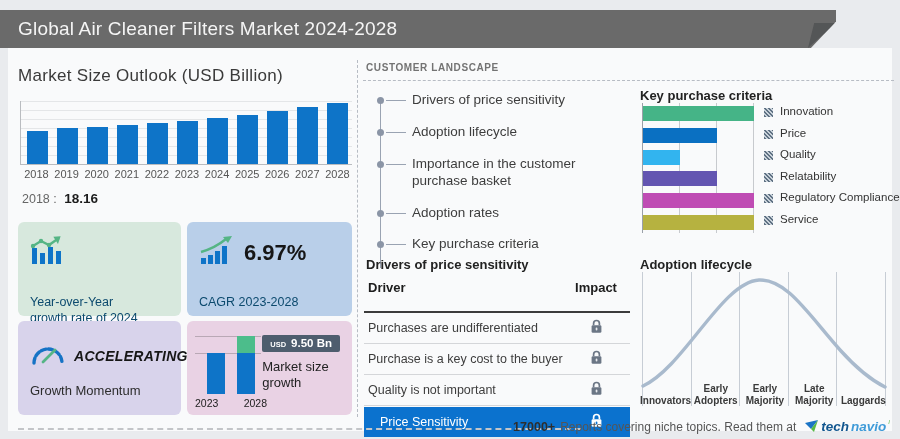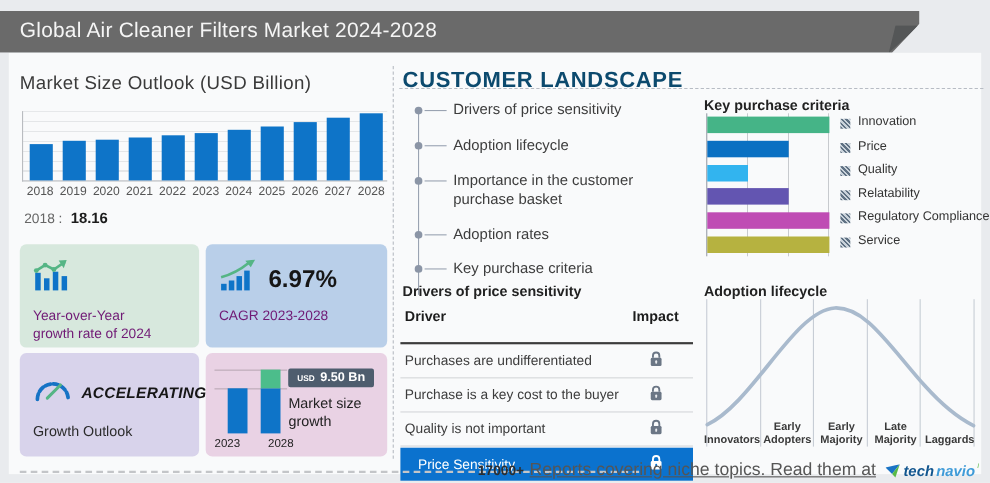--- a/index.html
+++ b/index.html
@@ -42,21 +42,21 @@
   .base-line { position:absolute; left:22px; top:191px; font-size:12.5px; color:#666; }
   .base-line b { color:#1c1c1c; font-size:13.5px; margin-left:4px; }
   
   .card { position:absolute; border-radius:6px; padding:10px 12px; }
   .card-yoy   { left:18px;  top:222px; width:163px; height:94px; background:#d7e8dd; }
   .card-cagr  { left:187px; top:222px; width:165px; height:94px; background:#b9cfe9; }
   .card-mom   { left:18px;  top:321px; width:163px; height:94px; background:#d8d3eb; }
   .card-grow  { left:187px; top:321px; width:165px; height:94px; background:#e9d2e4; }
   .card-top { display:flex; align-items:center; gap:9px; margin-top:4px; }
   .big-val { font-size:22px; font-weight:bold; color:#161616; }
-  .card-label { font-size:12.5px; color:#701a75; line-height:1.3; margin-top:8px; }
+  .card-label { font-size:12.5px; color:#0c4a6e; line-height:1.3; margin-top:24px; }
   .mom-top { display:flex; align-items:center; gap:8px; margin-top:10px; }
   .mom-val { font-size:14px; font-weight:bold; color:#161616; letter-spacing:.3px;font-style:italic; }
   .mom-label { font-size:13px; color:#2c2c2c; margin-top:12px; }
   
   .grow-wrap { display:flex; gap:10px; }
   .mini-chart { position:relative; width:62px; height:78px; }
   .mini-plot { position:absolute; left:0; bottom:15px; width:62px; height:60px; }
   .mini-grid { position:absolute; left:-4px; right:0; height:1px; background:#b9a8b5; }
   .mini-bar { position:absolute; bottom:0; width:18px; }
   .mini-bar .blue { background:#0e74c8; width:100%; position:absolute; bottom:0; }
@@ -66,21 +66,21 @@
   .grow-badge {
     background:#4e5d6e; color:#fff; border-radius:2px; padding:2px 8px 3px 8px;
     display:inline-flex; align-items:baseline; gap:5px; white-space:nowrap;
   }
   .grow-badge .cur { font-size:7.5px; font-weight:bold; }
   .grow-badge .val { font-size:11.5px; font-weight:bold; }
   .grow-label { font-size:13px; color:#222; line-height:1.25; margin-top:7px; }
   
   .vdivider { position:absolute; left:357px; top:60px; bottom:22px; width:0; border-left:1px dashed #b7bcc4; }
   
-  .cl-title { position:absolute; left:366px; top:62px; font-size:20px; font-weight:bold; color:#0c4a6e; letter-spacing:.6px; }
+  .cl-title { position:absolute; left:366px; top:62px; font-size:10px; font-weight:bold; color:#737373; letter-spacing:.6px; }
   .cl-underline { position:absolute; left:363px; top:80px; width:531px; border-top:1px dashed #b7bcc4; }
   .cl-list { position:absolute; left:366px; top:92px; width:250px; }
   .cl-vline { position:absolute; left:14px; top:9px; bottom:0; width:1px; background:#9aa3b2; }
   .cl-item { position:relative; padding:0 0 0 46px; font-size:13.5px; color:#3d3d3d; line-height:1.25; margin-bottom:15px; }
   .cl-item::before { content:""; position:absolute; left:11px; top:5px; width:7px; height:7px; border-radius:50%; background:#8b95a6; }
   .cl-item::after { content:""; position:absolute; left:20px; top:8px; width:20px; height:1px; background:#9aa3b2; }
   
   .ps-title { position:absolute; left:366px; top:257px; font-size:13px; font-weight:bold; color:#222; }
   .ps-table { position:absolute; left:364px; top:278px; width:266px; }
   .ps-head { display:flex; justify-content:space-between; font-size:13px; font-weight:bold; color:#1c1c1c; padding:2px 4px 16px 4px; border-bottom:2px solid #3c3c3c; }
@@ -104,21 +104,21 @@
   .al-title { position:absolute; left:640px; top:257px; font-size:13px; font-weight:bold; color:#222; }
   .al-plot { position:absolute; left:640px; top:272px; width:248px; height:120px; }
   .al-grid { position:absolute; top:0; bottom:-14px; width:1px; background:#c7cdd5; }
   .al-curve { position:absolute; left:0; top:0; }
   .al-stages { position:absolute; left:640px; top:383px; width:248px; display:flex; }
   .al-stage { flex:1; text-align:center; font-size:10px; font-weight:bold; color:#3a3a3a; line-height:1.15; display:flex; flex-direction:column; justify-content:flex-end; }
   
   .foot-dash { position:absolute; left:18px; top:428px; width:563px; border-top:2px dashed #c3c5c8; }
   .footer { position:absolute; right:10px; top:419px; display:flex; align-items:center; gap:5px;text-align:center; }
   .foot-count { font-size:12.5px; font-weight:bold; color:#2e2e2e; }
-  .foot-text { font-size:16px; color:#555;text-decoration:underline; }
+  .foot-text { font-size:12px; color:#555; }
   .logo { display:flex; align-items:center; gap:2px; margin-left:4px;font-style:italic; }
   .logo .t1 { font-size:13.5px; font-weight:bold; color:#12568f; }
   .logo .t2 { font-size:13.5px; font-weight:bold; color:#3f9bd8; }
   .logo .tm { font-size:6px; color:#58b947; align-self:flex-start; }
   .icon-box { flex-shrink:0; }
 </style>
 </head>
 <body>
 
 <div class="hdr">
@@ -202,21 +202,21 @@
 <div class="card card-mom">
   <div class="mom-top">
     <span class="icon-box">
       <svg width="36" height="26" viewBox="0 0 36 26">
         <path d="M4 22 A 14 14 0 1 1 32 22" fill="none" stroke="#1673c5" stroke-width="3.4" stroke-dasharray="5 2.4" stroke-linecap="round"></path>
         <line x1="13" y1="21" x2="25" y2="9" stroke="#55b585" stroke-width="2.8" stroke-linecap="round"></line>
       </svg>
     </span>
     <span class="mom-val">ACCELERATING</span>
   </div>
-  <div class="mom-label">Growth Outlook</div>
+  <div class="mom-label">Growth Momentum</div>
 </div>
 
 <div class="card card-grow">
   <div class="grow-wrap">
     <div class="mini-chart">
       <div class="mini-plot" id="miniPlot">
           <div class="mini-grid" style="top: 2px;"></div>
           <div class="mini-grid" style="top: 19px;"></div>
           <div class="mini-bar" style="left: 8px; height: 41px;">
             <div class="blue" style="height:100%"></div>

